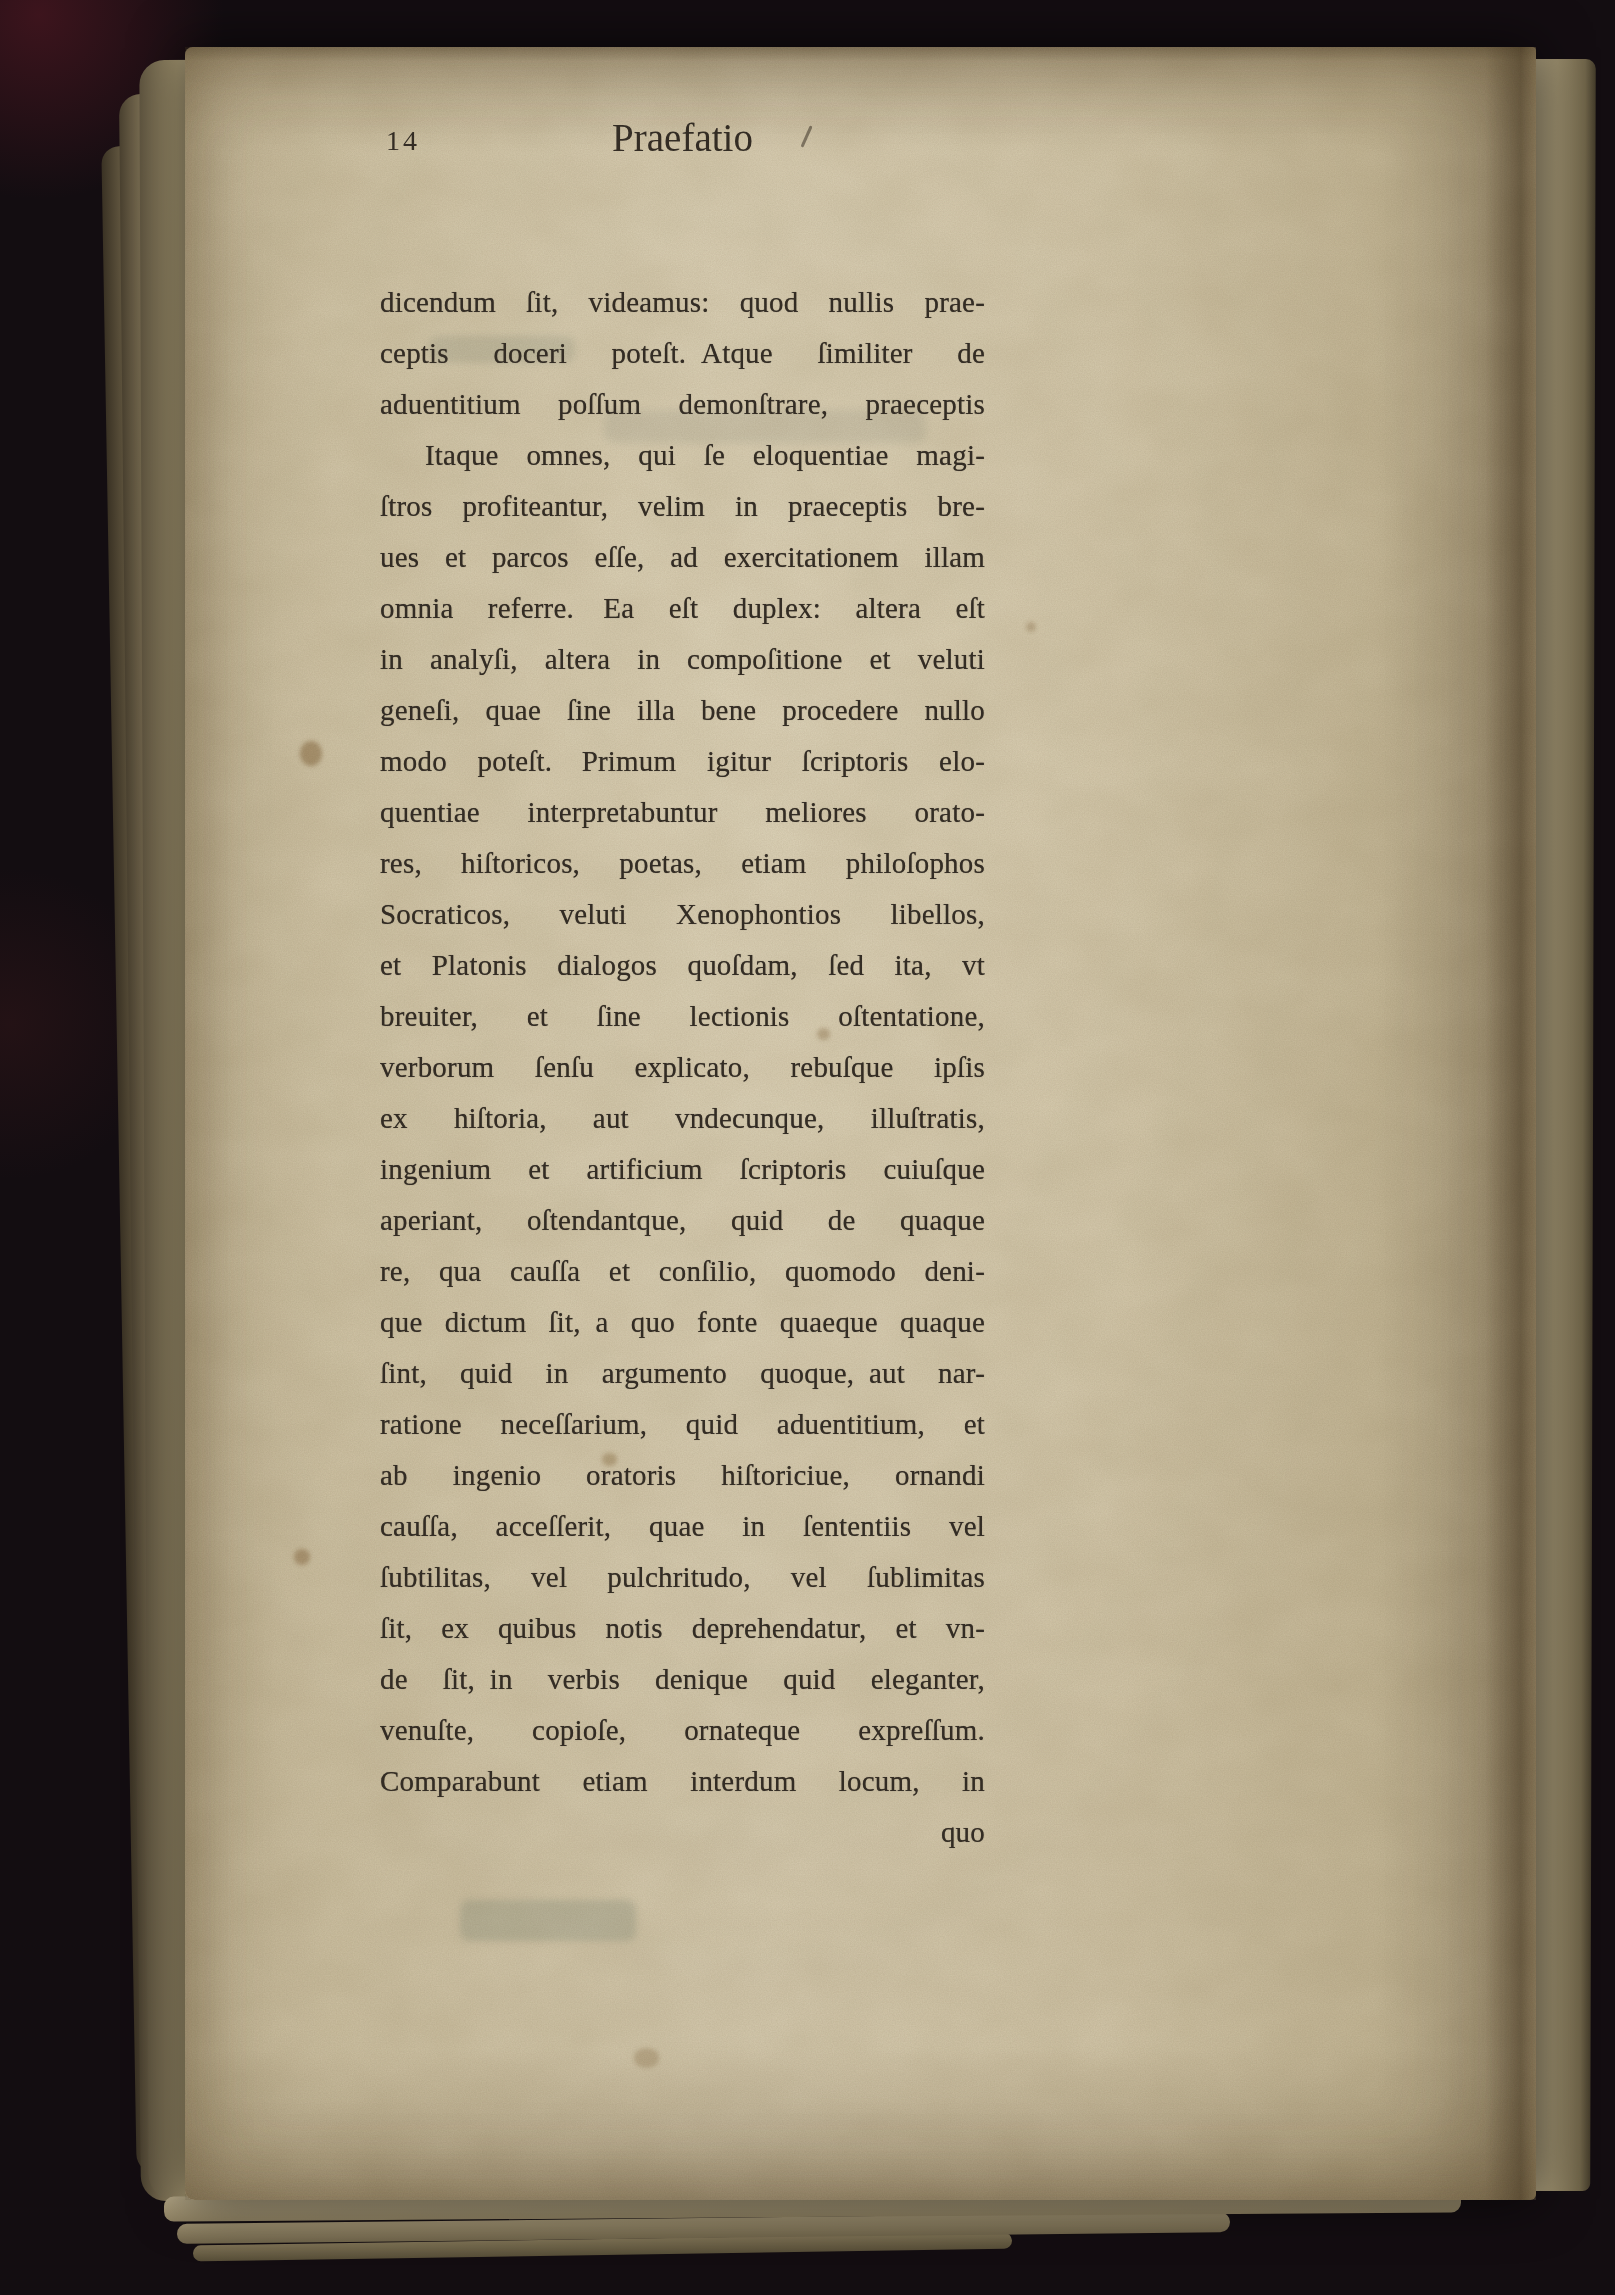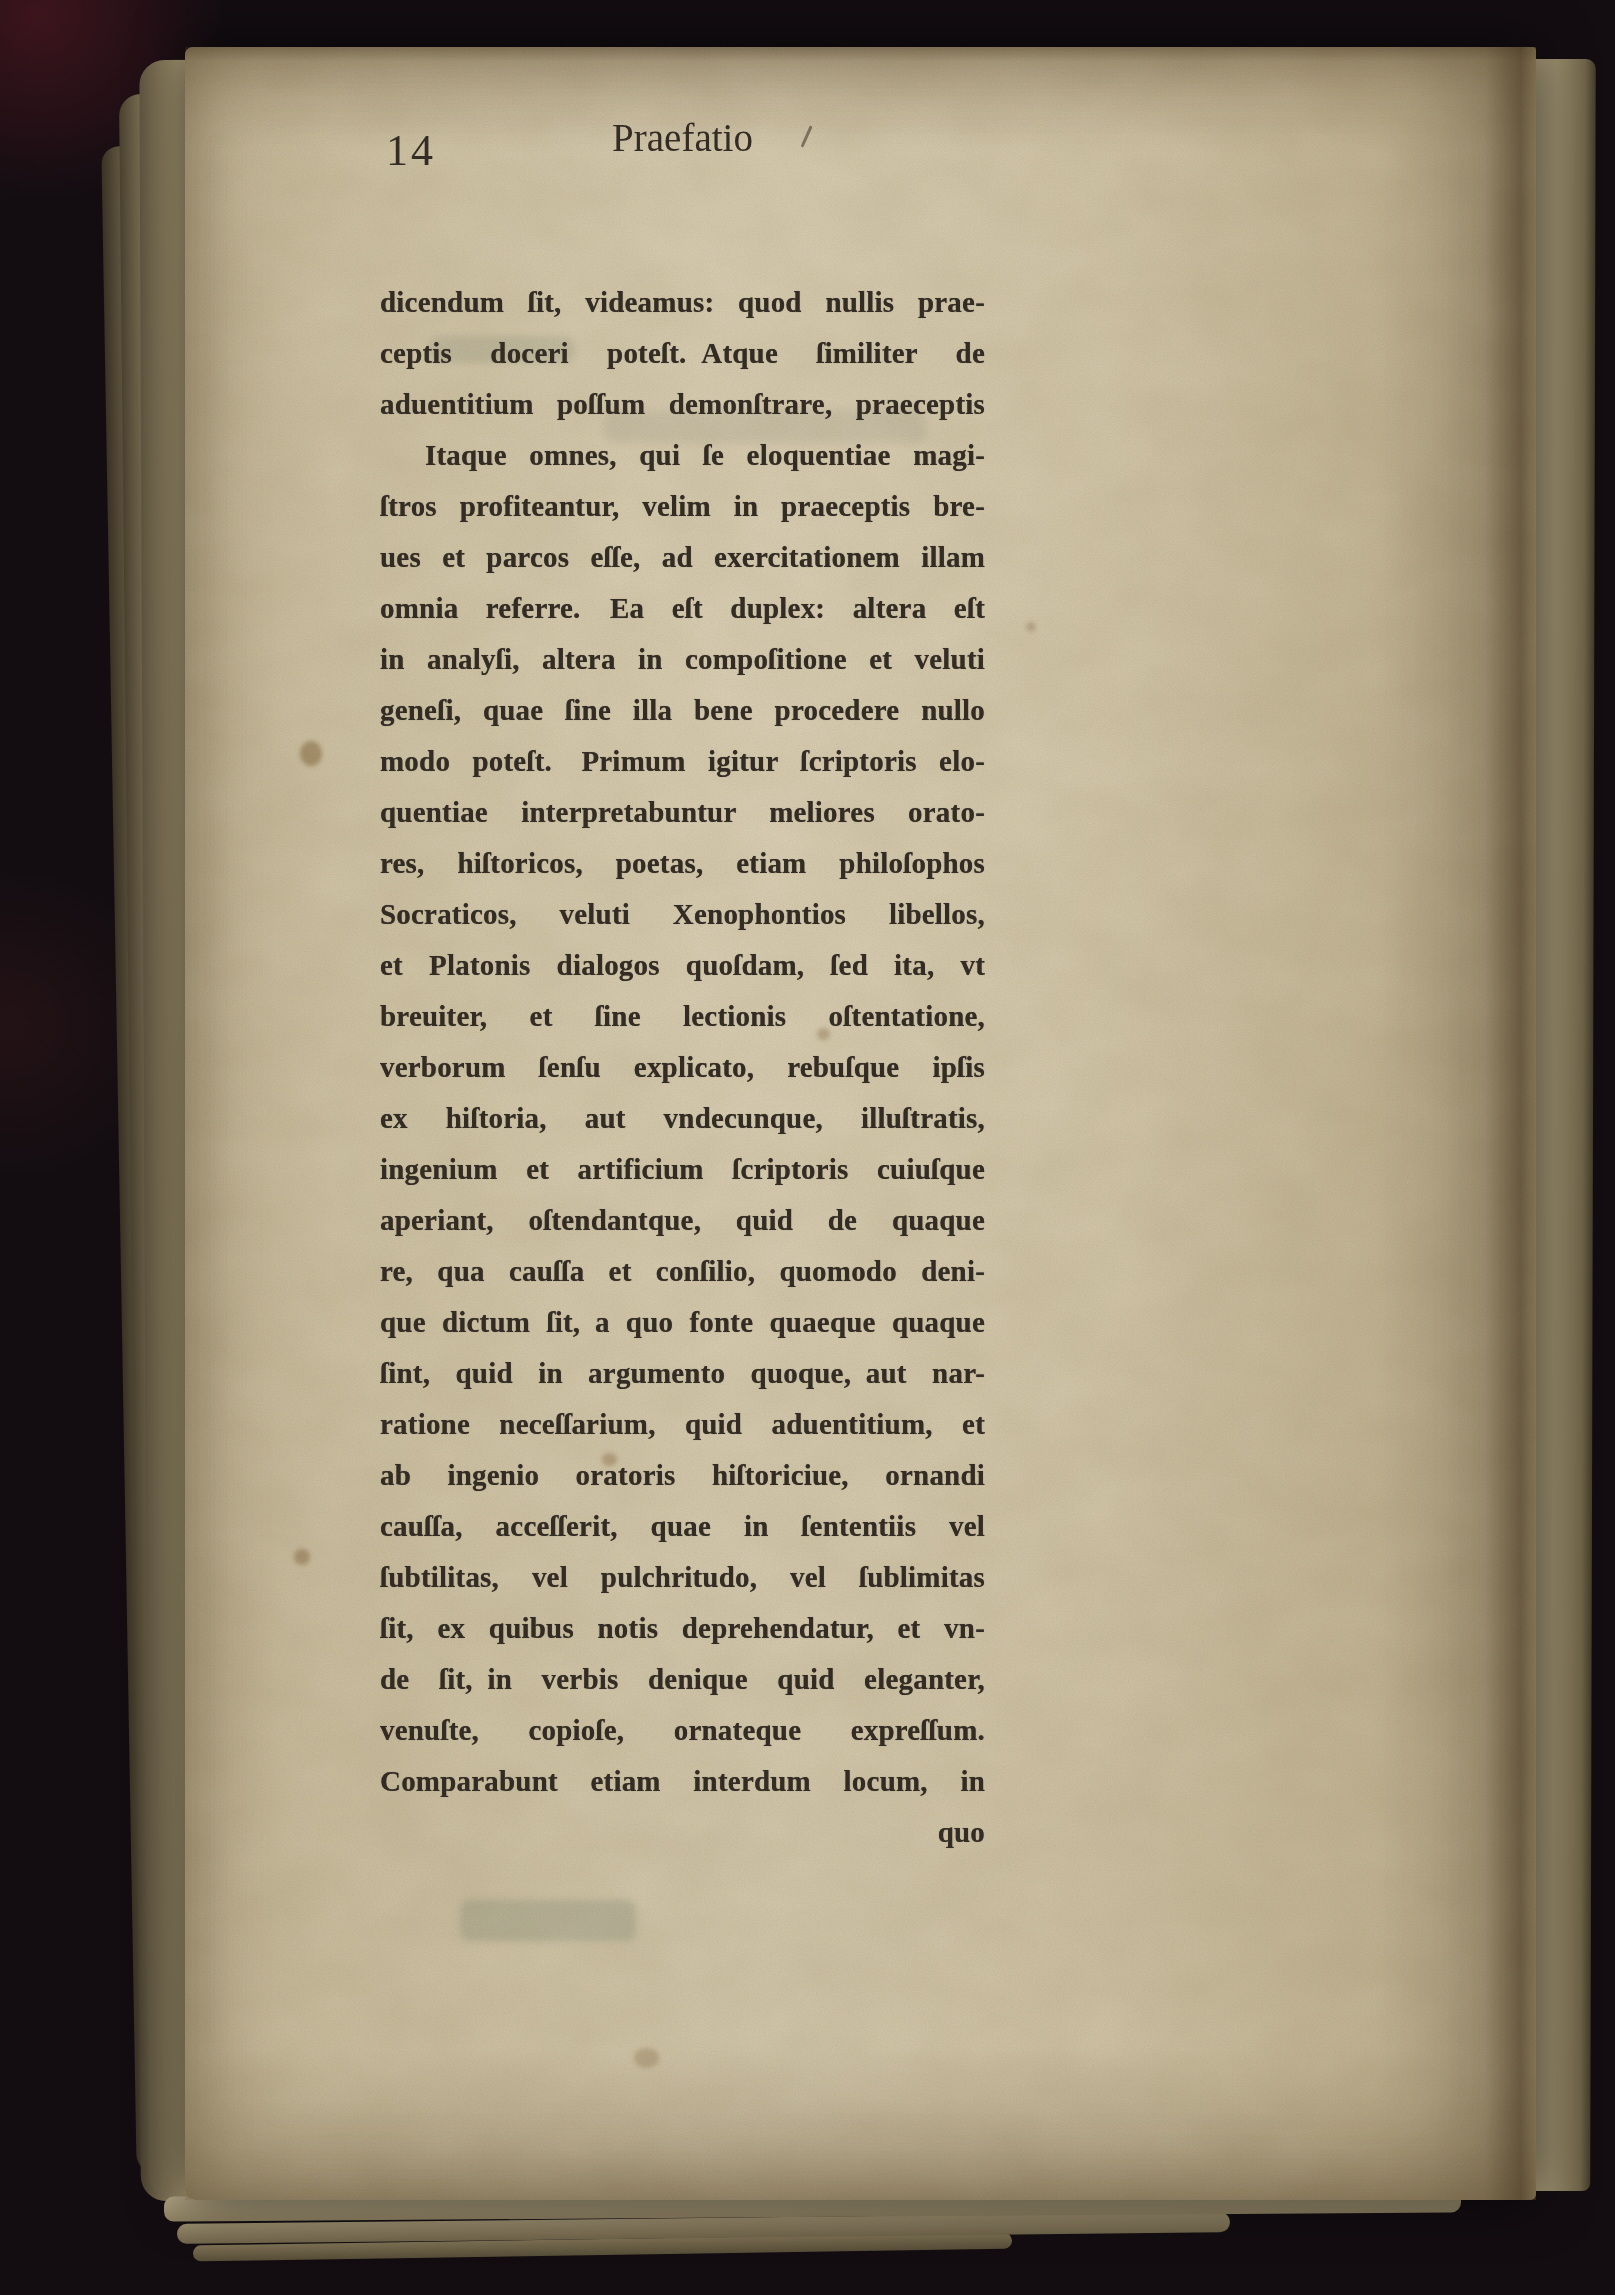--- a/index.html
+++ b/index.html
@@ -44,31 +44,31 @@
       inset 21.5px 0 47px rgba(108,90,60,.22),
       0 0 54px rgba(0,0,0,.65);
   }
   .paper svg.texture{position:absolute;left:0;top:0;width:100%;height:100%;mix-blend-mode:multiply;pointer-events:none;}
   .crease{position:absolute;right:0;top:0;width:51px;height:100%;
     background:linear-gradient(to right,rgba(0,0,0,0),rgba(62,48,28,.38) 70%,rgba(150,130,95,.25) 100%);}
   .fold-top{position:absolute;left:0;top:0;width:100%;height:13.7px;
     background:linear-gradient(to bottom,rgba(70,56,34,.30),rgba(0,0,0,0));}
 
   
-  .page-number{position:absolute;left:201px;top:78px;font-size:44px;letter-spacing:2.9px;
+  .page-number{position:absolute;left:201px;top:78px;font-size:28px;letter-spacing:2.9px;
     color:var(--ink,#362f27);}
   .running-title{position:absolute;left:195px;top:68px;width:605px;text-align:center;
     font-size:39px;color:var(--ink,#362f27);}
   .ink-stroke{position:absolute;left:620px;top:78px;width:2.9px;height:23.4px;
     background:rgba(64,54,42,.55);transform:rotate(24deg);border-radius:2px;}
 
   
   .text-block{position:absolute;left:195px;top:230px;width:605px;color:var(--ink,#362f27);}
   .line{font-size:29px;line-height:51px;letter-spacing:0.2px;max-height:52px;overflow:hidden;
-    text-align:justify;text-align-last:justify;text-shadow:0 0 0.7px rgba(46,40,33,.65);font-weight:bold;}
+    text-align:justify;text-align-last:justify;text-shadow:0 0 0.7px rgba(46,40,33,.65);}
   .line.align-left{text-align-last:left;}
   .line.indent{text-indent:45px;}
   .catchword{text-align:left;text-align-last:right;}
 
   
   .ghost{position:absolute;border-radius:9.8px;filter:blur(3.9px);pointer-events:none;}
   .ghost-a{left:244px;top:289px;width:146px;height:27px;background:rgba(120,128,112,.20);}
   .ghost-b{left:275px;top:1853px;width:176px;height:41px;background:rgba(126,136,118,.28);}
   .ghost-c{left:419px;top:363px;width:322px;height:33px;background:rgba(110,116,104,.12);}
   .spot{position:absolute;border-radius:50%;filter:blur(2px);pointer-events:none;}

